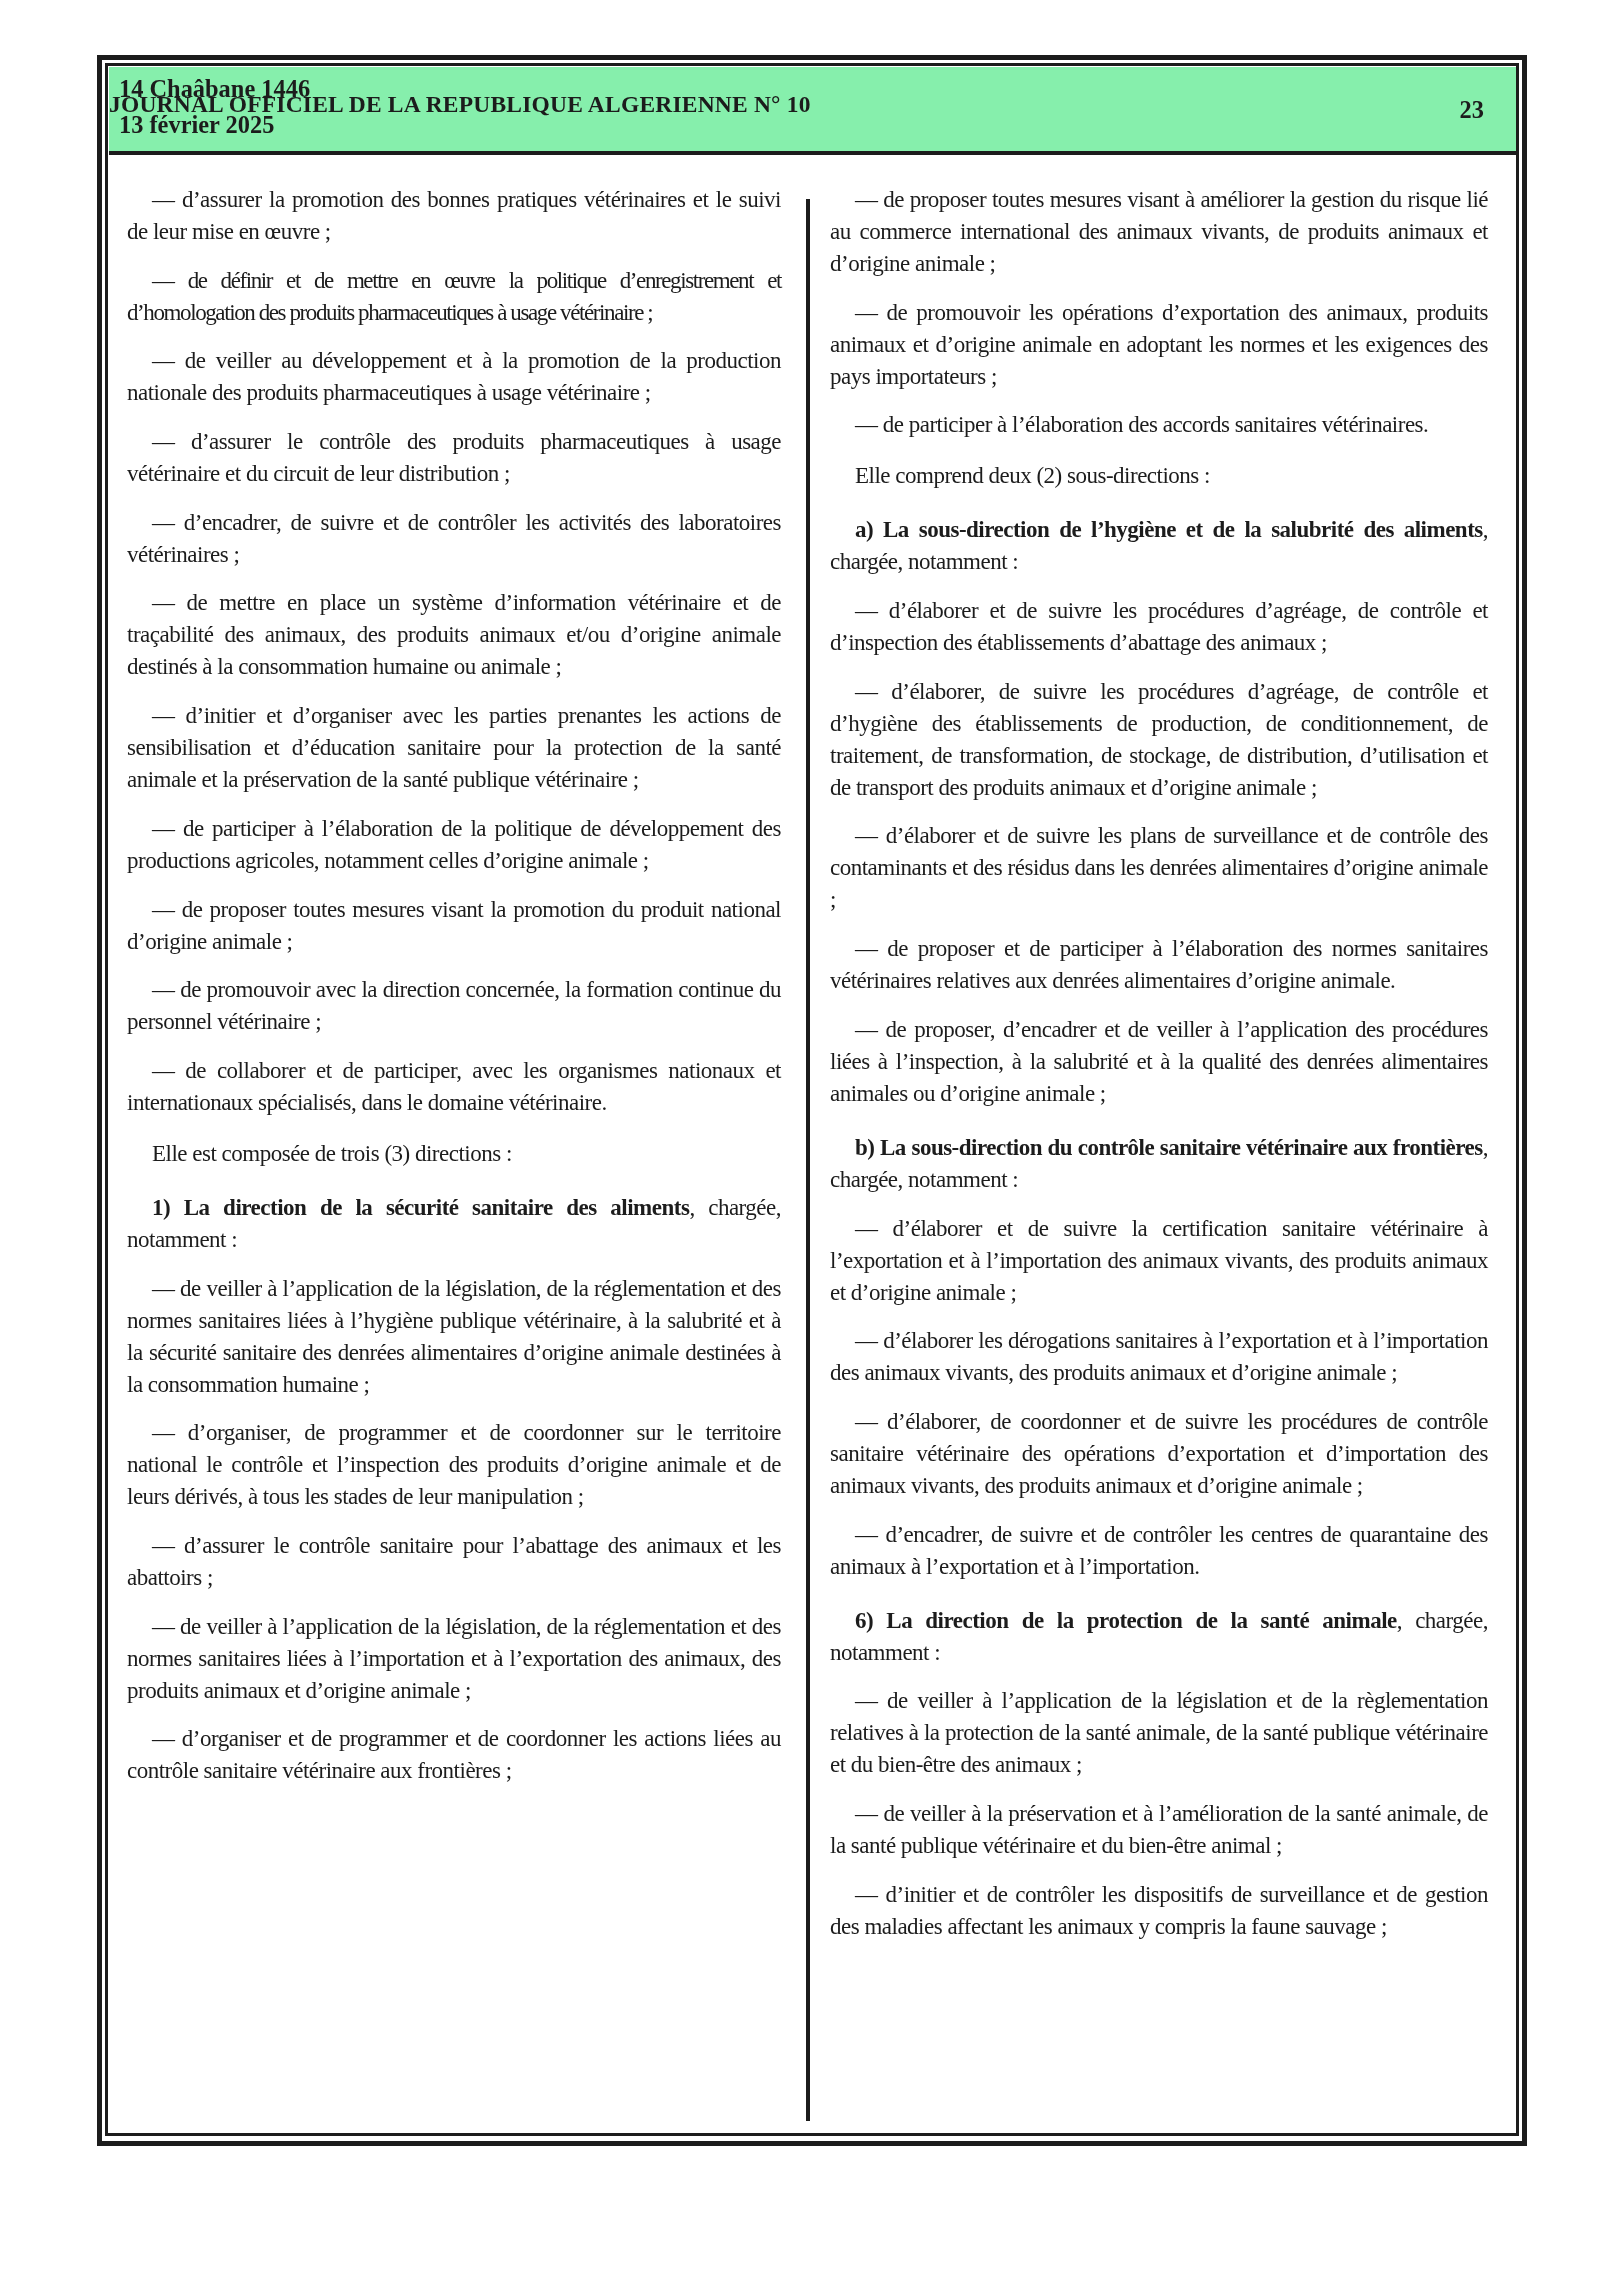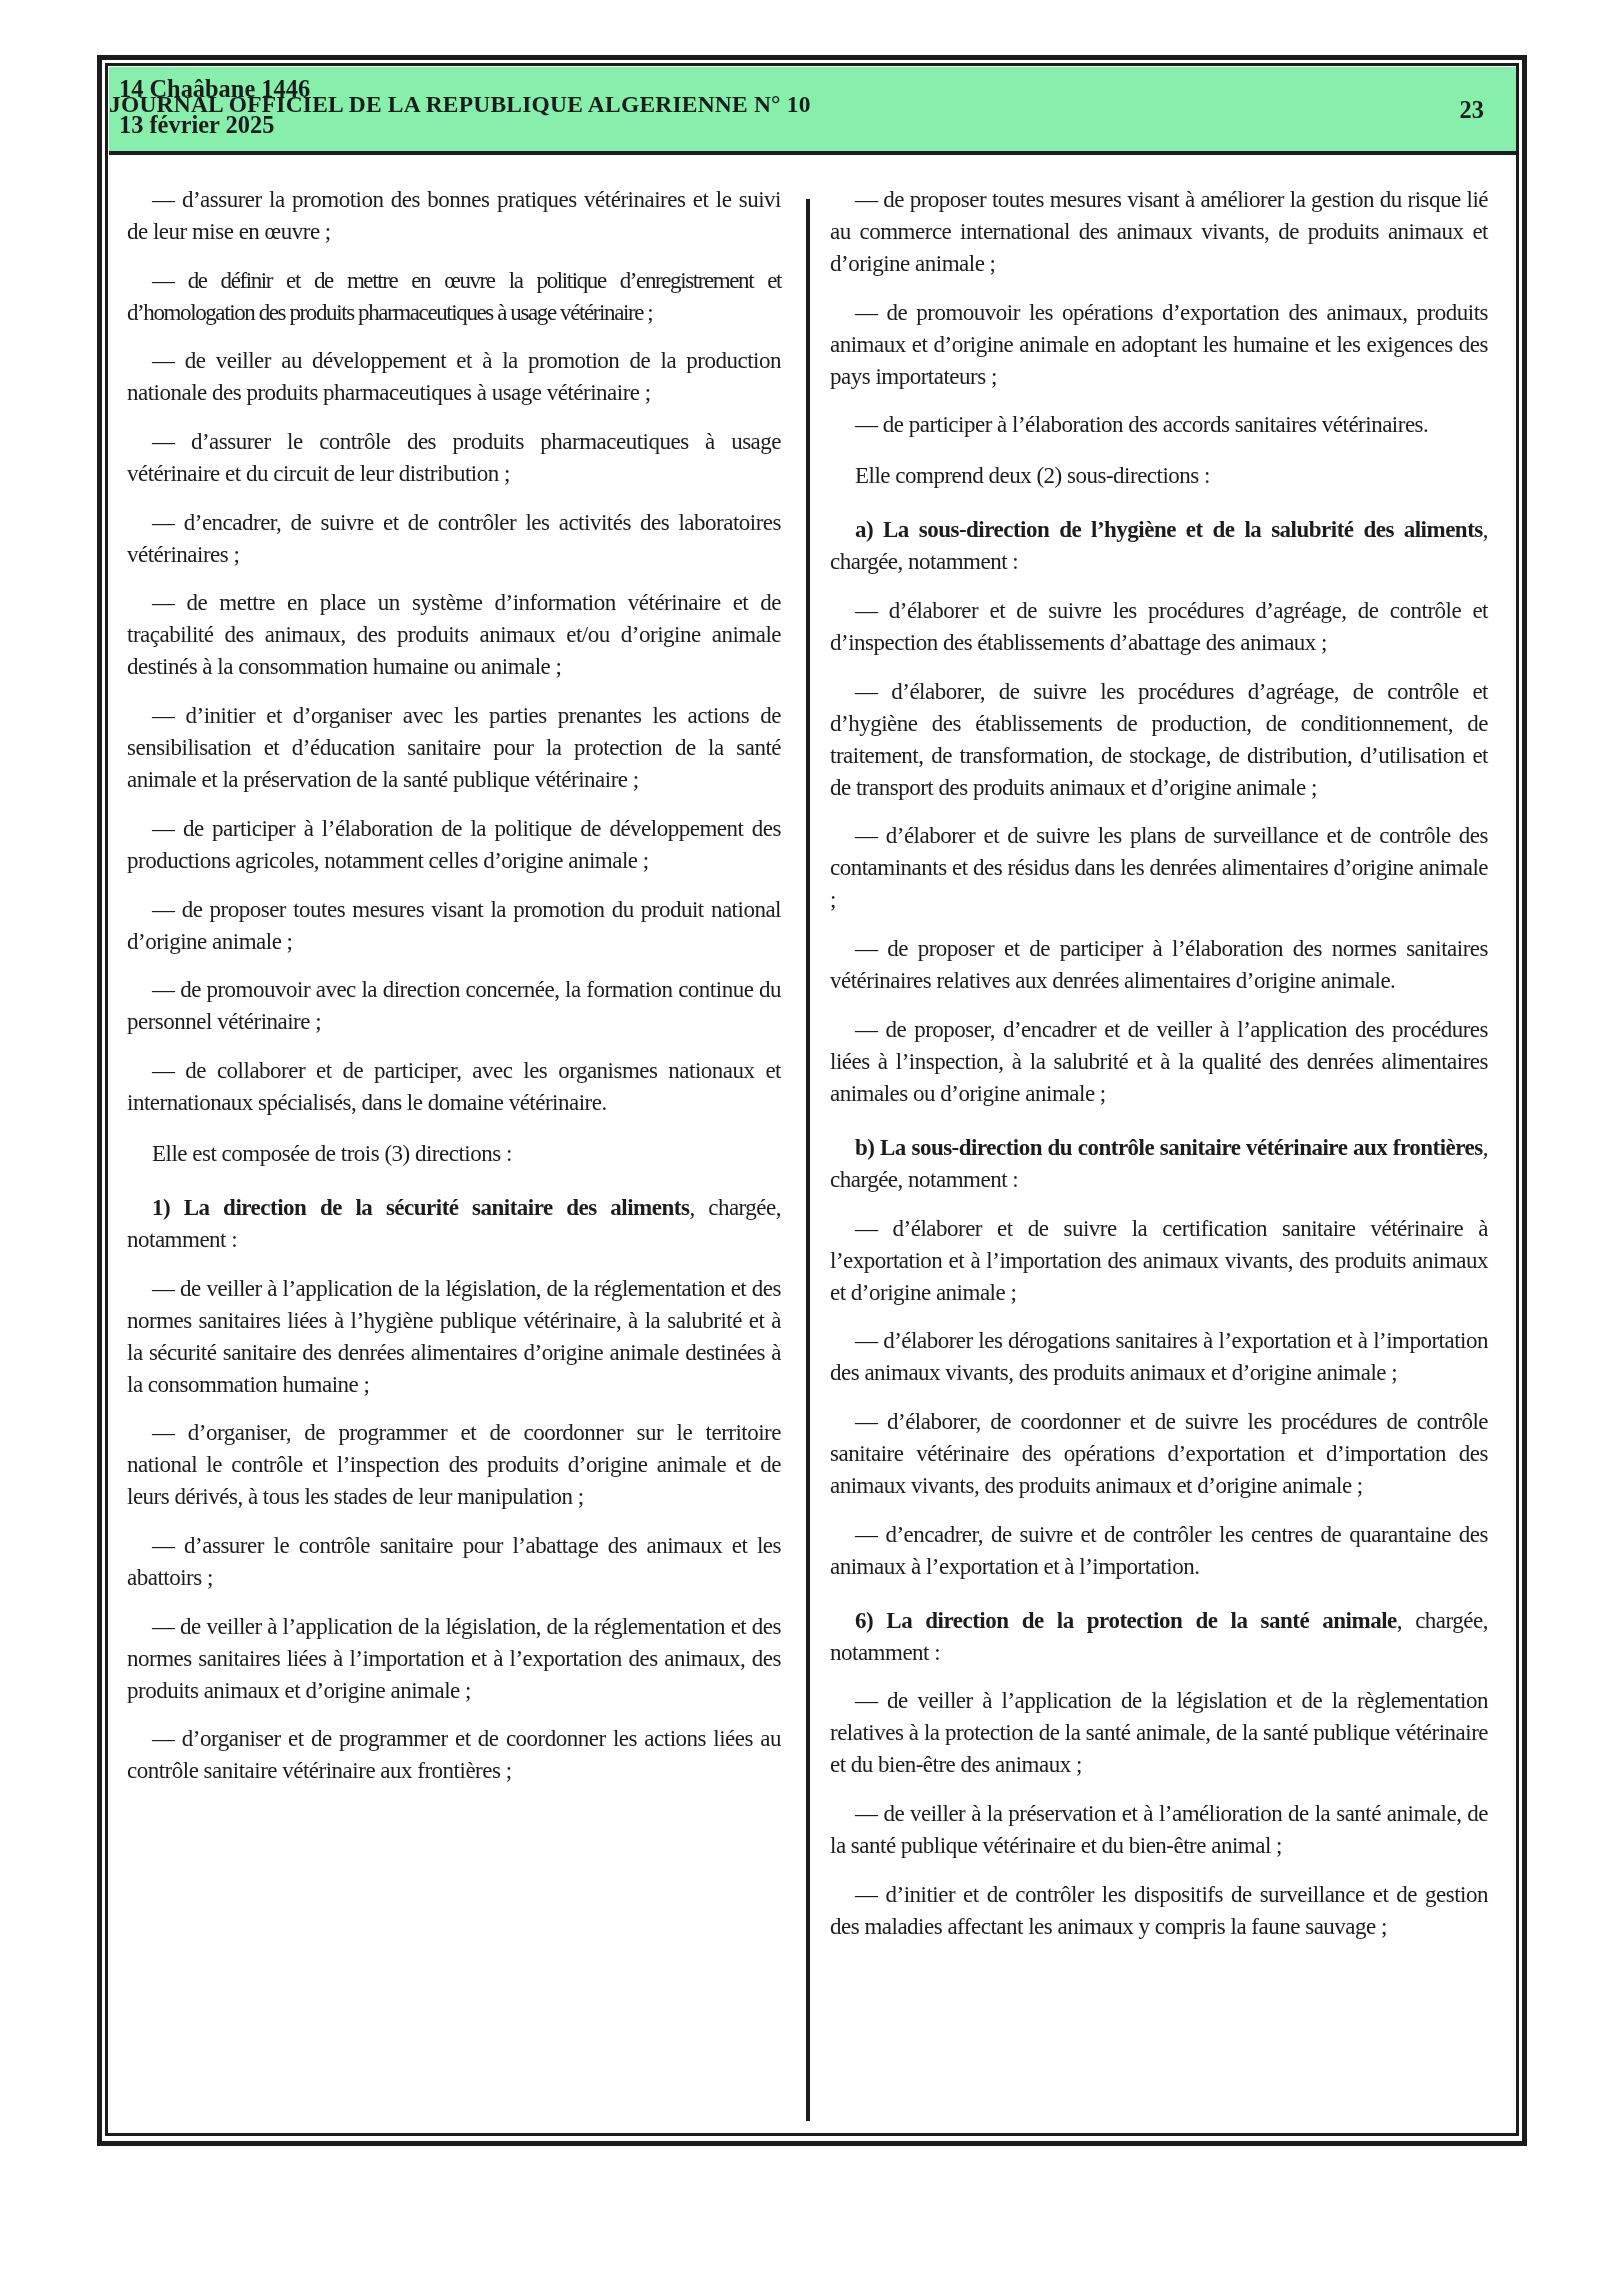--- a/index.html
+++ b/index.html
@@ -66,21 +66,21 @@
   <p class="heading"><b>1) La direction de la sécurité sanitaire des aliments</b><span>, chargée, notamment :</span></p>
   <p>— de veiller à l’application de la législation, de la réglementation et des normes sanitaires liées à l’hygiène publique vétérinaire, à la salubrité et à la sécurité sanitaire des denrées alimentaires d’origine animale destinées à la consommation humaine ;</p>
   <p>— d’organiser, de programmer et de coordonner sur le territoire national le contrôle et l’inspection des produits d’origine animale et de leurs dérivés, à tous les stades de leur manipulation ;</p>
   <p>— d’assurer le contrôle sanitaire pour l’abattage des animaux et les abattoirs ;</p>
   <p>— de veiller à l’application de la législation, de la réglementation et des normes sanitaires liées à l’importation et à l’exportation des animaux, des produits animaux et d’origine animale ;</p>
   <p>— d’organiser et de programmer et de coordonner les actions liées au contrôle sanitaire vétérinaire aux frontières ;</p>
 </div>
 
 <div class="col col-right">
   <p>— de proposer toutes mesures visant à améliorer la gestion du risque lié au commerce international des animaux vivants, de produits animaux et d’origine animale ;</p>
-  <p>— de promouvoir les opérations d’exportation des animaux, produits animaux et d’origine animale en adoptant les humaine et les exigences des pays importateurs ;</p>
+  <p>— de promouvoir les opérations d’exportation des animaux, produits animaux et d’origine animale en adoptant les normes et les exigences des pays importateurs ;</p>
   <p>— de participer à l’élaboration des accords sanitaires vétérinaires.</p>
   <p class="intro">Elle comprend deux (2) sous-directions :</p>
   <p class="heading"><b>a)  La sous-direction de l’hygiène et de la salubrité des aliments</b><span>, chargée, notamment :</span></p>
   <p>— d’élaborer et de suivre  les procédures d’agréage, de contrôle et d’inspection des établissements d’abattage des animaux ;</p>
   <p>— d’élaborer, de suivre les procédures d’agréage, de contrôle et d’hygiène des établissements de production, de conditionnement, de traitement, de transformation, de stockage, de distribution, d’utilisation et de transport des produits animaux et d’origine animale ;</p>
   <p>— d’élaborer et de suivre les plans de surveillance et de contrôle des contaminants et des résidus dans les denrées alimentaires d’origine animale ;</p>
   <p>— de proposer et de participer à l’élaboration des normes sanitaires vétérinaires relatives aux denrées alimentaires d’origine animale.</p>
   <p>— de proposer, d’encadrer et de veiller à l’application des procédures liées à l’inspection, à la salubrité et à la qualité des denrées alimentaires animales ou d’origine animale ;</p>
   <p class="heading" style="margin-top:22px"><b>b) La sous-direction du contrôle sanitaire vétérinaire aux frontières</b><span>, chargée, notamment :</span></p>
   <p>— d’élaborer et de suivre la certification sanitaire vétérinaire à l’exportation et à l’importation des animaux vivants, des produits animaux et d’origine animale ;</p>

